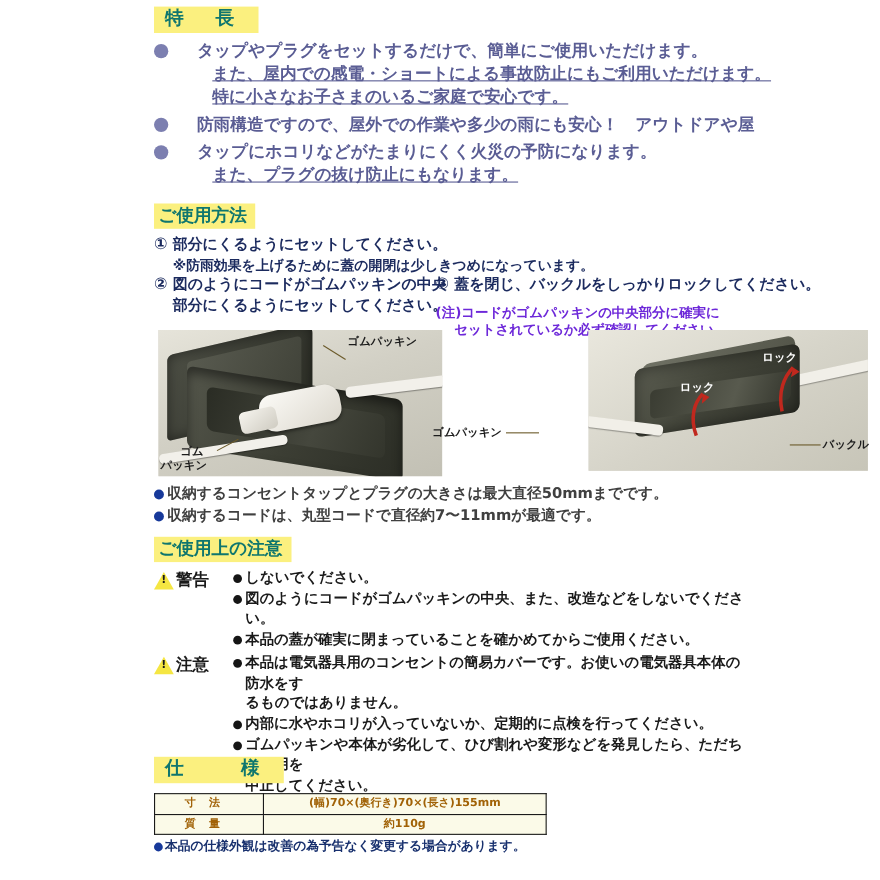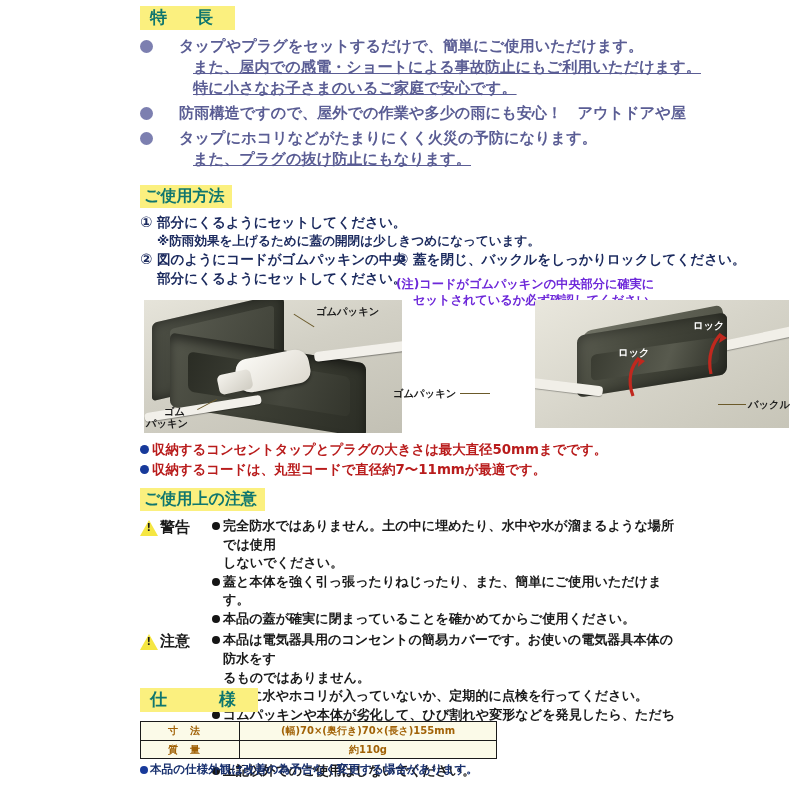--- a/index.html
+++ b/index.html
@@ -285,21 +285,21 @@
     background: #6b5a2a;
     height: 1px;
   }
 
   
   .sizes {
     position: absolute;
     left: 140px;
     top: 440px;
     width: 545px;
-    color: #b91c1c;
+    color: #404040;
     font-size: 13.4px;
     font-weight: bold;
     line-height: 1.5;
   }
   .s-item { display: flex; align-items: flex-start; }
   .bullet-blue {
     flex: 0 0 auto;
     width: 9px; height: 9px;
     border-radius: 50%;
     background: #17399a;
@@ -552,28 +552,27 @@
 
       <div class="caut-row">
         <div class="caut-tag">
           <span class="tri"></span>
           <span>警告</span>
         </div>
         <div class="caut-list">
           <div class="c-item">
             <span class="bullet-black"></span>
             <div>
-              <div class="ln">完全防水ではありません。土の中に埋めたり、水中や水が溜まるような場所では使用</div>
               <div class="ln">しないでください。</div>
             </div>
           </div>
           <div class="c-item">
             <span class="bullet-black"></span>
             <div>
-              <div class="ln">蓋と本体を強く引っ張ったりねじったり、また、簡単にご使用いただけます。</div>
+              <div class="ln">図のようにコードがゴムパッキンの中央、また、改造などをしないでください。</div>
             </div>
           </div>
           <div class="c-item">
             <span class="bullet-black"></span>
             <div>
               <div class="ln">本品の蓋が確実に閉まっていることを確かめてからご使用ください。</div>
             </div>
           </div>
         </div>
       </div>

